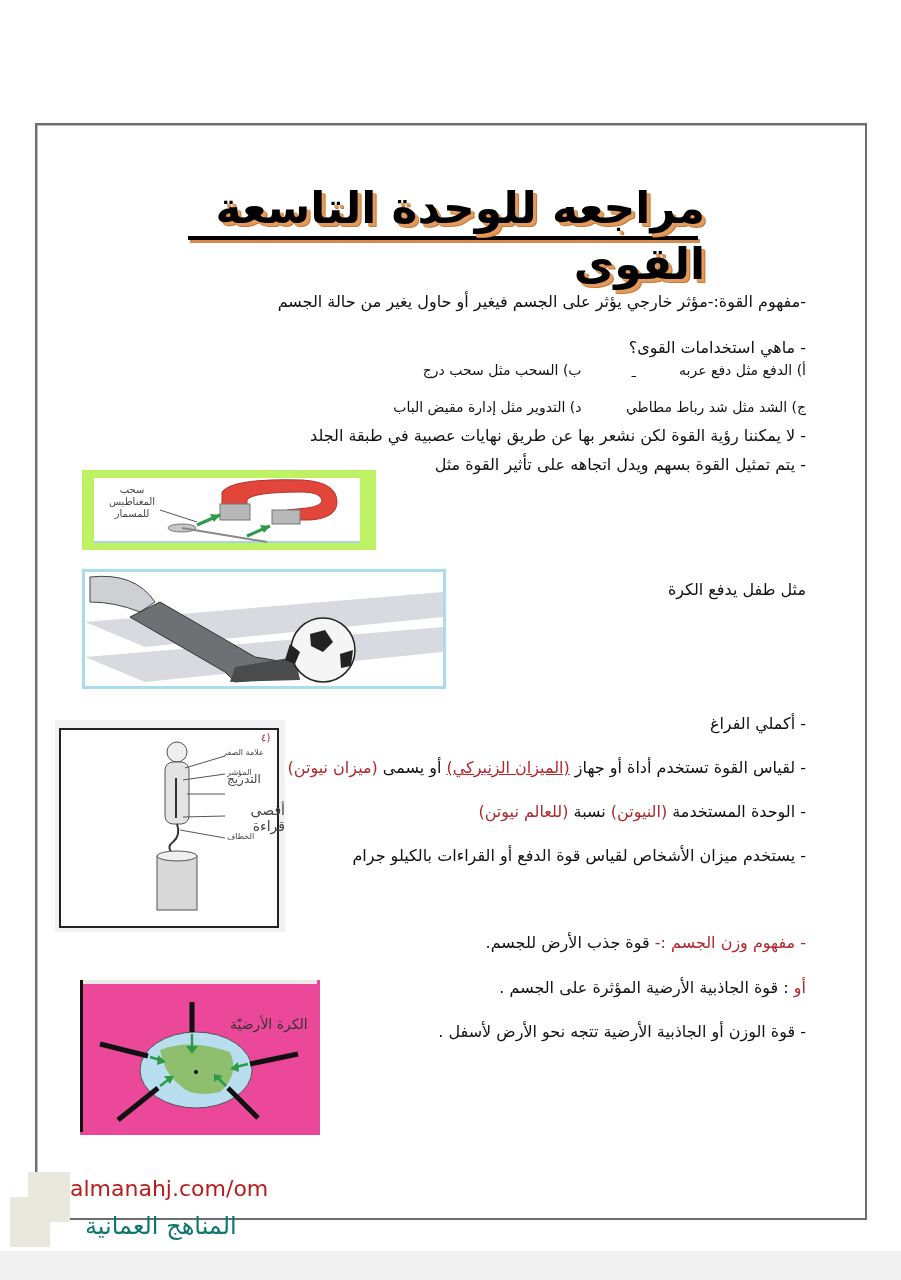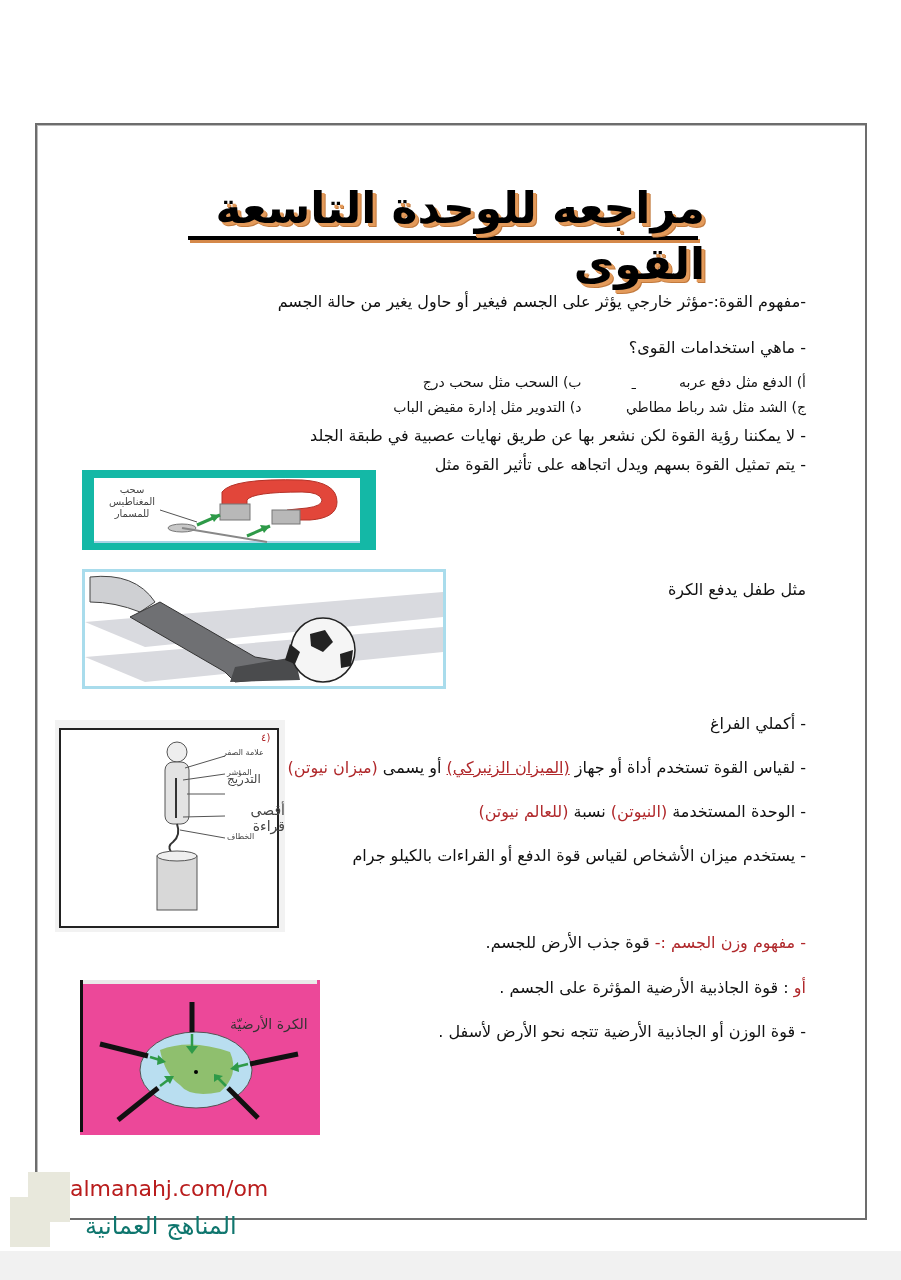--- a/index.html
+++ b/index.html
@@ -46,33 +46,33 @@
 
 <div class="page-frame"></div>
 
 <div class="title-underline"></div>
 <div class="title">مراجعه للوحدة التاسعة القوى</div>
 
 <div class="line" style="top:292px;">-مفهوم القوة:-مؤثر خارجي يؤثر على الجسم فيغير أو حاول يغير من حالة الجسم</div>
 
 <div class="line" style="top:338px;">- ماهي استخدامات القوى؟</div>
 
-<div class="two-col" style="top:372px;text-decoration:underline;">
+<div class="two-col" style="top:360px;text-decoration:underline;">
   <span style="width:170px;">أ) الدفع مثل دفع عربه</span>
   <span style="margin-right:50px;">ب) السحب مثل سحب درج</span>
 </div>
 <div class="two-col" style="top:397px;">
   <span style="width:170px;">ج) الشد مثل شد رباط مطاطي</span>
   <span style="margin-right:50px;">د) التدوير مثل إدارة مقيض الباب</span>
 </div>
 
 <div class="line" style="top:426px;">- لا يمكننا  رؤية القوة لكن نشعر بها عن طريق نهايات عصبية في طبقة الجلد</div>
 <div class="line" style="top:455px;">- يتم تمثيل القوة بسهم ويدل اتجاهه على تأثير القوة مثل</div>
 
-<div class="fig" style="left:82px; top:470px; width:294px; height:80px; background:#14b8a6;">
+<div class="fig" style="left:82px; top:470px; width:294px; height:80px; background:#bef264;">
   <svg width="294" height="80">
     <rect x="12" y="8" width="266" height="64" fill="#ffffff"></rect>
     <line x1="12" y1="72" x2="278" y2="72" stroke="#a9d4e6" stroke-width="2"></line>
 
     <path d="M140,35 L140,22 Q150,8 220,10 Q255,12 255,32 Q255,48 228,50 L205,50 L205,40 L225,38 Q240,36 240,30 Q238,22 220,22 Q170,22 165,30 L165,44 Z" fill="#e2463a" stroke="#b43228" stroke-width="1"></path>
     <rect x="138" y="34" width="30" height="16" fill="#b8b8b8" stroke="#777"></rect>
     <rect x="190" y="40" width="28" height="14" fill="#b8b8b8" stroke="#777"></rect>
 
     <ellipse cx="100" cy="58" rx="14" ry="4" fill="#c8c8c8" stroke="#777"></ellipse>
     <line x1="100" y1="58" x2="185" y2="72" stroke="#888" stroke-width="2"></line>

